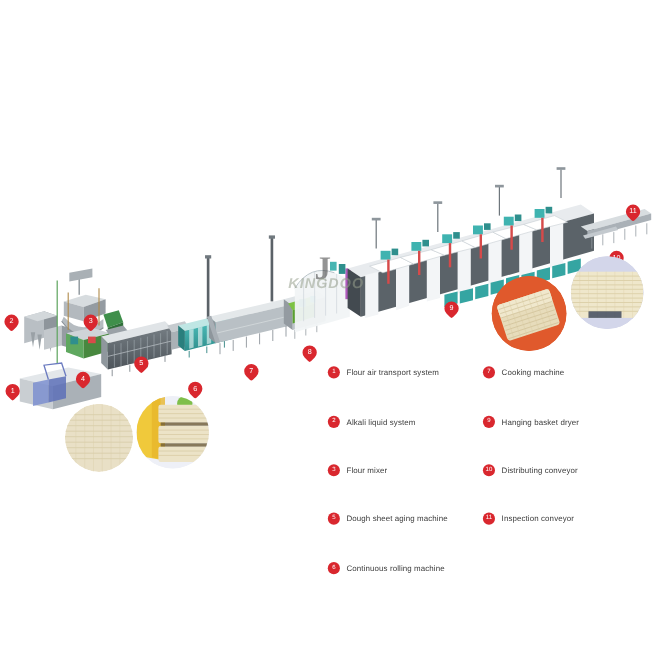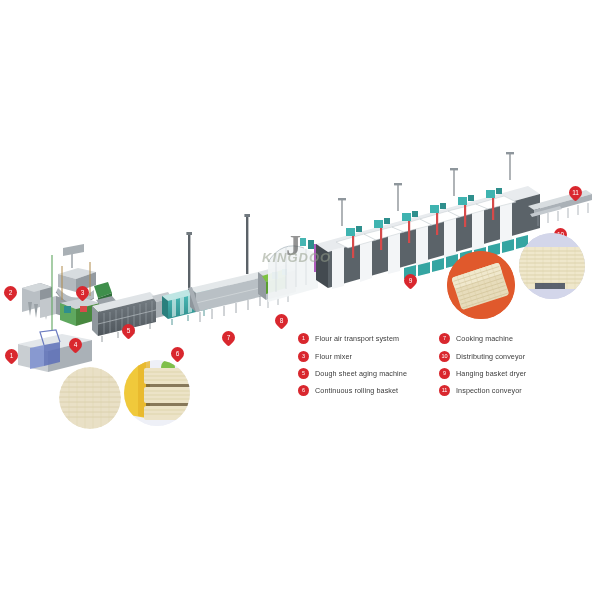--- a/index.html
+++ b/index.html
@@ -67,20 +67,21 @@
     left: 298px;
     top: 330px;
     width: 290px;
     display: flex;
     flex-direction: row;
   }
   .legend-col {
     width: 140px;
     display: flex;
     flex-direction: column;
+    gap: 27px;
   }
   .legend-col.right { margin-left: 1px; }
   .legend-row {
     display: flex;
     align-items: center;
     height: 17.4px;
   }
   .legend-badge {
     flex: 0 0 auto;
     width: 11px; height: 11px;
@@ -530,47 +531,51 @@
   </div>
 
   <div id="legend">
 
     <div class="legend-col left">
       <div class="legend-row">
         <div class="legend-badge">1</div>
         <div class="legend-text">Flour air transport system</div>
       </div>
       <div class="legend-row">
+        <div class="legend-badge">2</div>
+        <div class="legend-text">Alkali liquid system</div>
+      </div>
+      <div class="legend-row">
         <div class="legend-badge">3</div>
         <div class="legend-text">Flour mixer</div>
       </div>
       <div class="legend-row">
         <div class="legend-badge">5</div>
         <div class="legend-text">Dough sheet aging machine</div>
       </div>
       <div class="legend-row">
         <div class="legend-badge">6</div>
-        <div class="legend-text">Continuous rolling basket</div>
+        <div class="legend-text">Continuous rolling machine</div>
       </div>
     </div>
 
     <div class="legend-col right">
       <div class="legend-row">
         <div class="legend-badge">7</div>
         <div class="legend-text">Cooking machine</div>
       </div>
       <div class="legend-row">
+        <div class="legend-badge">9</div>
+        <div class="legend-text">Hanging basket dryer</div>
+      </div>
+      <div class="legend-row">
         <div class="legend-badge">10</div>
         <div class="legend-text">Distributing conveyor</div>
       </div>
       <div class="legend-row">
-        <div class="legend-badge">9</div>
-        <div class="legend-text">Hanging basket dryer</div>
-      </div>
-      <div class="legend-row">
         <div class="legend-badge">11</div>
         <div class="legend-text">Inspection conveyor</div>
       </div>
     </div>
 
   </div>
 
 </div>
 
 </body></html>

